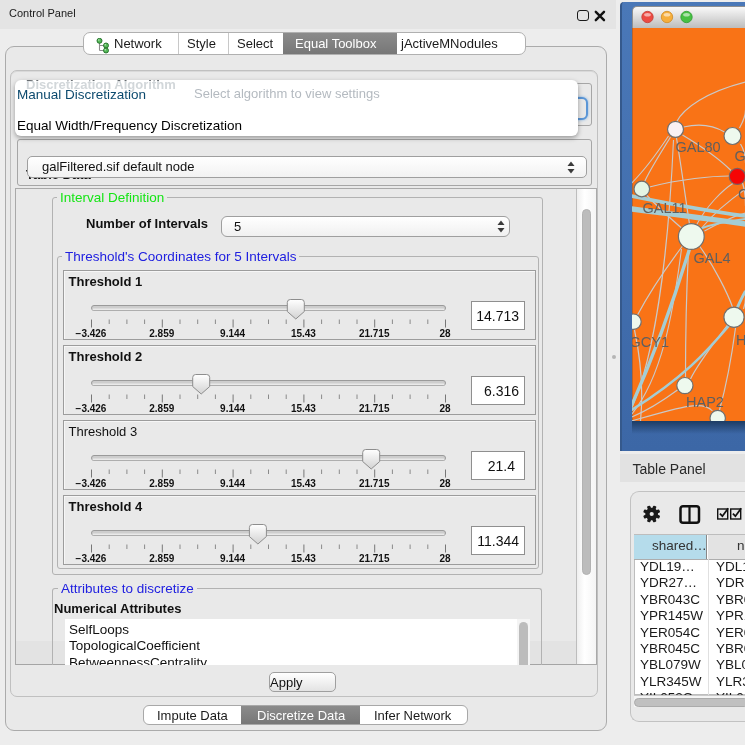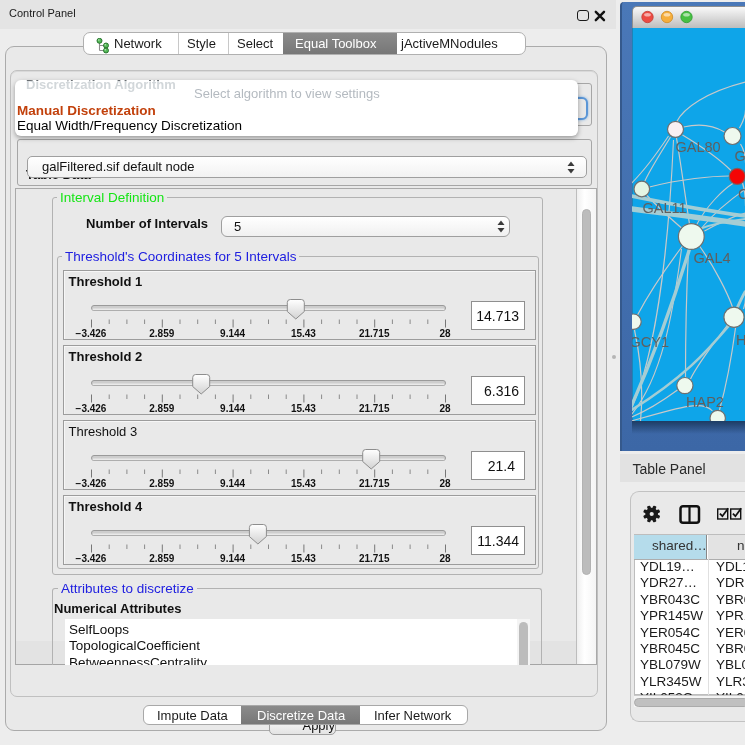--- a/index.html
+++ b/index.html
@@ -242,56 +242,56 @@
 <div class="abs" style="left:54px;top:601px;font-size:13px;font-weight:bold;color:#111;">Numerical Attributes</div>
 <div class="abs" style="left:65px;top:619px;width:452px;height:46px;background:#fff;overflow:hidden;">
   <div class="abs" style="left:4px;top:3px;font-size:13.5px;color:#111;">SelfLoops</div>
   <div class="abs" style="left:4px;top:19px;font-size:13.5px;color:#111;">TopologicalCoefficient</div>
   <div class="abs" style="left:4px;top:36px;font-size:13.5px;color:#111;">BetweennessCentrality</div>
 </div>
 <div class="abs" style="left:517px;top:619px;width:13px;height:46px;background:#f4f4f4;"></div>
 <div class="abs" style="left:519px;top:622px;width:8.5px;height:43px;background:#bcbcbc;border-radius:4.5px 4.5px 0 0;"></div>
 
 
-<div class="abs" style="left:269px;top:672px;width:67px;height:20px;background:linear-gradient(#ffffff,#e3e3e3);border:1px solid #9f9f9f;border-radius:5px;text-align:right;font-size:13px;color:#111;line-height:19px;margin-top:43px;">Apply</div>
+<div class="abs" style="left:269px;top:672px;width:67px;height:20px;background:linear-gradient(#ffffff,#e3e3e3);border:1px solid #9f9f9f;border-radius:5px;text-align:left;font-size:13px;color:#111;line-height:19px;">Apply</div>
 
 
 <div class="abs" style="left:143px;top:705px;width:325px;height:20px;background:#fff;border:1px solid #a8a8a8;border-radius:6px;overflow:hidden;">
   <div class="abs" style="left:97px;top:0;width:119px;height:20px;background:linear-gradient(#8b8b8b,#757575);"></div>
   <div class="abs" style="left:13px;top:2px;font-size:13px;color:#1a1a1a;">Impute Data</div>
   <div class="abs" style="left:113px;top:2px;font-size:13px;color:#fff;">Discretize Data</div>
   <div class="abs" style="left:230px;top:2px;font-size:13px;color:#1a1a1a;">Infer Network</div>
 </div>
 
 
 <div class="abs" style="left:15px;top:80px;width:563px;height:56px;background:#fff;border-radius:6px;box-shadow:0 2px 5px rgba(0,0,0,0.35);"></div>
 <div class="abs" style="left:26px;top:77px;font-size:13px;font-weight:bold;color:#d2d7da;">Discretization Algorithm</div>
 <div class="abs" style="left:26px;top:76.5px;width:170px;height:4.5px;overflow:hidden;">
     <div style="position:absolute;left:0;top:0.5px;font-size:13px;font-weight:bold;color:#6a6f73;">Discretization Algorithm</div>
   </div>
 <div class="abs" style="left:194px;top:86px;font-size:13px;color:#b4bac0;">Select algorithm to view settings</div>
-<div class="abs" style="left:17px;top:103px;font-size:13.5px;font-weight:bold;color:#c2410c;">Manual Discretization</div>
+<div class="abs" style="left:17px;top:87px;font-size:13.5px;font-weight:normal;color:#0c4a6e;">Manual Discretization</div>
 <div class="abs" style="left:17px;top:118px;font-size:13.5px;color:#000;">Equal Width/Frequency Discretization</div>
 
 
 <div class="abs" style="left:612px;top:355px;width:4px;height:4px;border-radius:2px;background:#b5b5b5;"></div>
 
 
 <div class="abs" style="left:620px;top:2px;width:125px;height:449px;background:linear-gradient(#4a78b8,#3c67a6);border-left:2px solid #35598c;border-top-left-radius:4px;"></div>
 
 <div class="abs" style="left:631.5px;top:6px;width:114px;height:22px;background:linear-gradient(#f9f9f9,#bdbdbd);border:1px solid #8f8f8f;border-bottom:none;border-radius:5px 0 0 0;"></div>
 <svg class="abs" style="left:631.5px;top:6px;" width="114" height="22">
   <circle cx="15.5" cy="11" r="5.7" fill="#ec4b43" stroke="#c23b34" stroke-width="0.8"></circle>
   <circle cx="35" cy="11" r="5.7" fill="#f6ae3c" stroke="#cf8c25" stroke-width="0.8"></circle>
   <circle cx="54.5" cy="11" r="5.7" fill="#47c043" stroke="#2f9a32" stroke-width="0.8"></circle>
   <ellipse cx="15.5" cy="8.7" rx="3.4" ry="1.8" fill="#ffffff" opacity="0.55"></ellipse>
   <ellipse cx="35" cy="8.7" rx="3.4" ry="1.8" fill="#ffffff" opacity="0.55"></ellipse>
   <ellipse cx="54.5" cy="8.7" rx="3.4" ry="1.8" fill="#ffffff" opacity="0.55"></ellipse>
 </svg>
-<div class="abs" style="left:631.5px;top:28px;width:113.5px;height:393px;background:#0ea5e9;overflow:hidden;box-shadow:inset 1px 0 0 rgba(60,70,90,0.35);">
+<div class="abs" style="left:631.5px;top:28px;width:113.5px;height:393px;background:#f97316;overflow:hidden;box-shadow:inset 1px 0 0 rgba(60,70,90,0.35);">
 <svg width="114" height="393">
       <path d="M 113.5 54.0 C 74.5 64.0 51.5 80.0 44.5 94.0" fill="none" stroke="#c9c9c9" stroke-width="1.2" stroke-opacity="1.0"></path>
       <path d="M 44.5 110.0 C 49.5 140.0 54.5 177.0 57.5 196.0" fill="none" stroke="#c9c9c9" stroke-width="1.2" stroke-opacity="1.0"></path>
       <path d="M 38.5 109.0 C 27.5 127.0 16.5 144.0 12.5 154.0" fill="none" stroke="#c9c9c9" stroke-width="1.2" stroke-opacity="1.0"></path>
       <path d="M 50.5 107.0 C 70.5 119.0 90.5 134.0 99.5 143.0" fill="none" stroke="#c9c9c9" stroke-width="1.2" stroke-opacity="1.0"></path>
       <path d="M 51.5 99.0 C 68.5 95.0 82.5 98.0 92.5 104.0" fill="none" stroke="#c9c9c9" stroke-width="1.2" stroke-opacity="1.0"></path>
       <path d="M 14.5 167.0 C 28.5 182.0 41.5 193.0 49.5 200.0" fill="none" stroke="#c9c9c9" stroke-width="1.2" stroke-opacity="1.0"></path>
       <path d="M 17.5 159.0 C 48.5 151.0 80.5 148.0 97.5 148.0" fill="none" stroke="#c9c9c9" stroke-width="1.2" stroke-opacity="1.0"></path>
       <path d="M 56.5 222.0 C 54.5 262.0 53.5 312.0 53.5 349.0" fill="none" stroke="#c9c9c9" stroke-width="1.2" stroke-opacity="1.0"></path>
       <path d="M 50.5 218.0 C 32.5 242.0 14.5 270.0 5.5 287.0" fill="none" stroke="#c9c9c9" stroke-width="1.2" stroke-opacity="1.0"></path>

